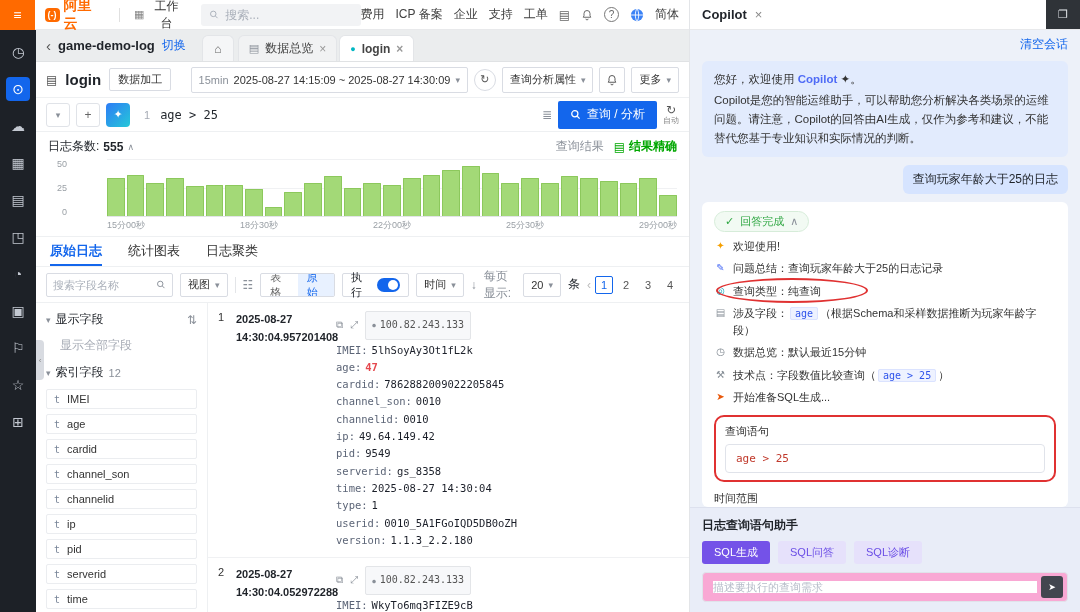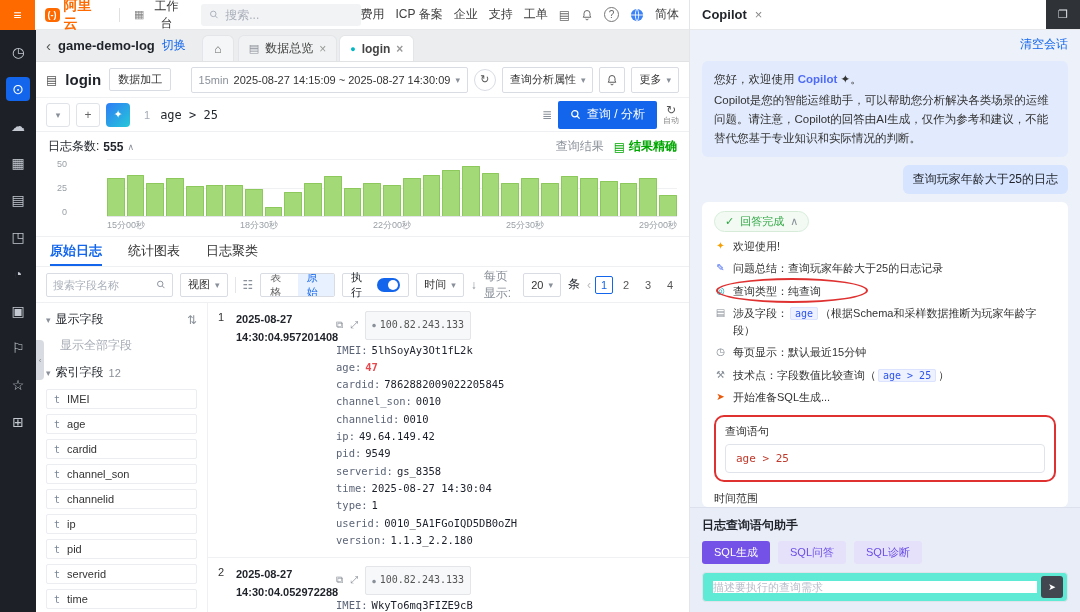--- a/index.html
+++ b/index.html
@@ -157,21 +157,21 @@
   .red-oval { position:absolute; left:2px; top:-5px; width:152px; height:25px; border:2px solid #e03131; border-radius:50%; pointer-events:none; }
   .q-annot { border:2px solid #e03131; border-radius:10px; padding:7px 9px; margin-top:9px; }
   .sec-label { font-size:11px; color:#333; margin-bottom:5px; }
   .codebox { border:1px solid #e0e3ea; border-radius:4px; background:#fff; padding:7px 10px; font-family:"DejaVu Sans Mono",monospace; font-size:11px; color:#c0392b; }
   .t-section { margin-top:9px; }
   .assistant { flex:0 0 auto; background:#e9edf8; border-top:1px solid #dde1ee; padding:9px 12px 10px 12px; }
   .a-title { font-size:12px; font-weight:bold; margin-bottom:7px; color:#1f2329; }
   .abtns { display:flex; gap:8px; margin-bottom:8px; }
   .ab { border:none; border-radius:3px; padding:4px 12px; font-size:11px; background:#e6e1fb; color:#6b4ee6; cursor:pointer; }
   .ab.primary { background:#7452e8; color:#fff; }
-  .ainput { background:#5eead4; border:1px solid #e0e3ea; border-radius:4px; height:30px; display:flex; align-items:center; padding:0 4px 0 10px; gap:4px; }
+  .ainput { background:#f9a8d4; border:1px solid #e0e3ea; border-radius:4px; height:30px; display:flex; align-items:center; padding:0 4px 0 10px; gap:4px; }
   .ainput input { border:none; outline:none; flex:1; font-size:11px; color:#333; }
   .ainput input::placeholder { color:#b6bcc9; }
   .send-btn { width:22px; height:22px; background:#42464f; color:#fff; border-radius:3px; display:flex; align-items:center; justify-content:center; font-size:9px; cursor:pointer; }
   svg { display:block; }
 </style>
 </head>
 <body>
 
 <div class="page">
   <div class="left-col">
@@ -579,21 +579,21 @@
               <span class="a-icon" style="color: rgb(21, 170, 191);">◎</span>
               <span class="a-text"><span>查询类型：纯查询</span></span>
               <span class="red-oval"></span>
             </div>
             <div class="a-line">
               <span class="a-icon" style="color: rgb(134, 142, 150);">▤</span>
               <span class="a-text"><span>涉及字段：</span><span class="chip">age</span><span>（根据Schema和采样数据推断为玩家年龄字段）</span></span>
             </div>
             <div class="a-line">
               <span class="a-icon" style="color: rgb(134, 142, 150);">◷</span>
-              <span class="a-text"><span>每页显示：默认最近15分钟</span></span>
+              <span class="a-text"><span>数据总览：默认最近15分钟</span></span>
             </div>
             <div class="a-line">
               <span class="a-icon" style="color: rgb(134, 142, 150);">⚒</span>
               <span class="a-text"><span>技术点：字段数值比较查询（</span><span class="chip">age &gt; 25</span><span>）</span></span>
             </div>
             <div class="a-line">
               <span class="a-icon" style="color: rgb(232, 89, 12);">➤</span>
               <span class="a-text"><span>开始准备SQL生成...</span></span>
             </div>
           </div>

